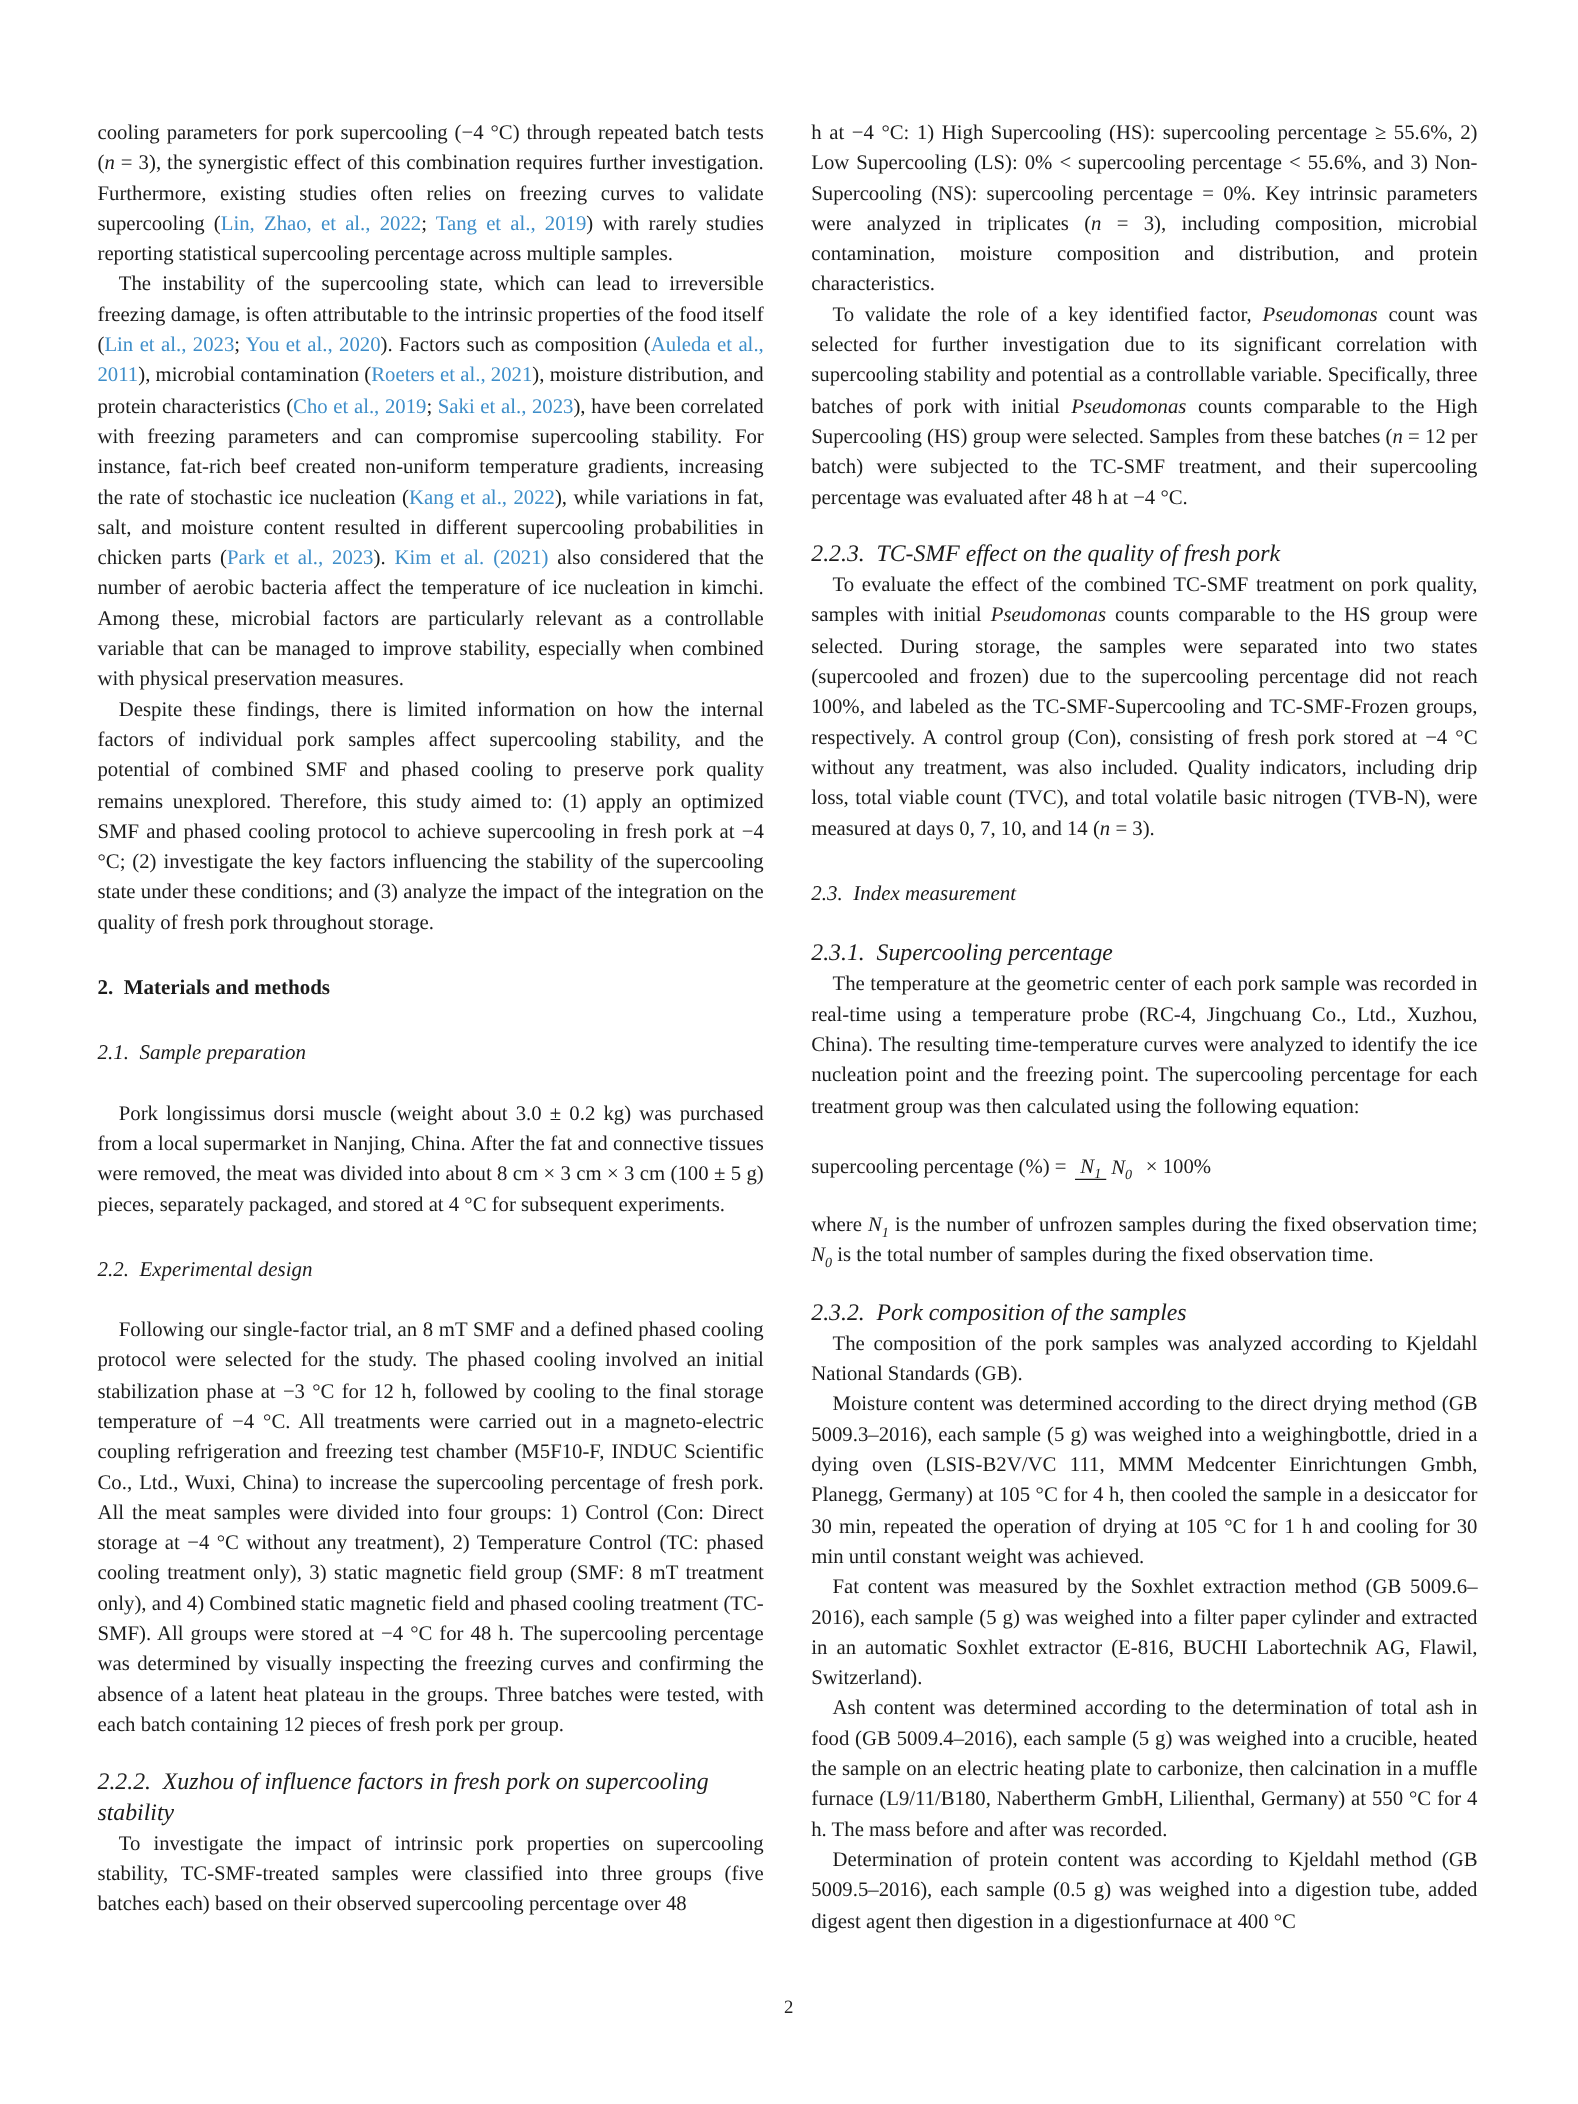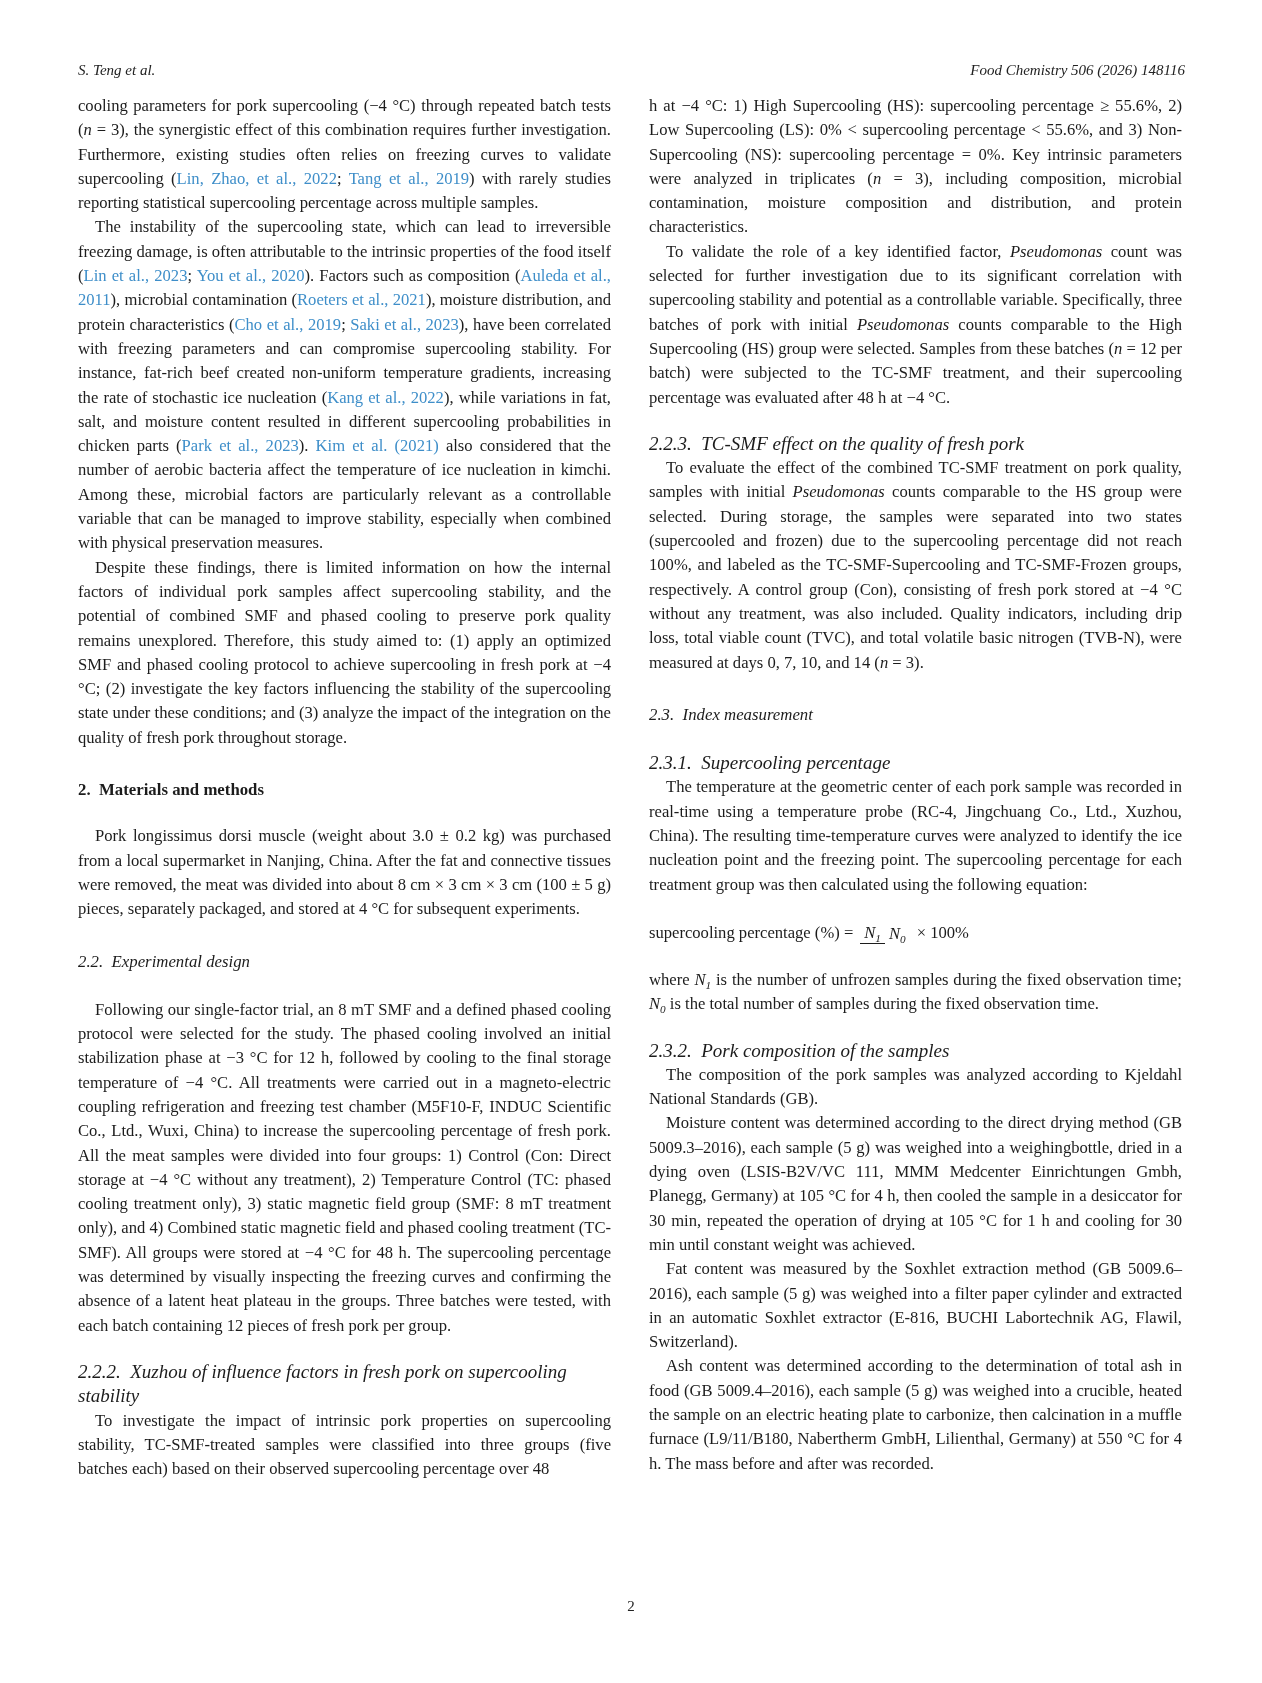--- a/index.html
+++ b/index.html
@@ -44,30 +44,27 @@
   .frac .den{padding:1px 4px 0;}
   .footer{
     position:absolute;top:1598px;left:0;right:0;
     text-align:center;font-size:15px;color:#222;
   }
 </style>
 </head>
 <body>
 
 <div class="page">
-  <div class="header">
-    <span>S. Teng et al.</span>
-    <span>Food Chemistry 506 (2026) 148116</span>
-  </div>
   <div class="columns">
     <div class="col">
         <p class="para"><span>cooling parameters for pork supercooling (−4 °C) through repeated batch tests (</span><span class="it">n</span><span> = 3), the synergistic effect of this combination requires further investigation. Furthermore, existing studies often relies on freezing curves to validate supercooling (</span><span class="cite">Lin, Zhao, et al., 2022</span><span>; </span><span class="cite">Tang et al., 2019</span><span>) with rarely studies reporting statistical supercooling percentage across multiple samples.</span></p>
         <p class="para ind"><span>The instability of the supercooling state, which can lead to irreversible freezing damage, is often attributable to the intrinsic properties of the food itself (</span><span class="cite">Lin et al., 2023</span><span>; </span><span class="cite">You et al., 2020</span><span>). Factors such as composition (</span><span class="cite">Auleda et al., 2011</span><span>), microbial contamination (</span><span class="cite">Roeters et al., 2021</span><span>), moisture distribution, and protein characteristics (</span><span class="cite">Cho et al., 2019</span><span>; </span><span class="cite">Saki et al., 2023</span><span>), have been correlated with freezing parameters and can compromise supercooling stability. For instance, fat-rich beef created non-uniform temperature gradients, increasing the rate of stochastic ice nucleation (</span><span class="cite">Kang et al., 2022</span><span>), while variations in fat, salt, and moisture content resulted in different supercooling probabilities in chicken parts (</span><span class="cite">Park et al., 2023</span><span>). </span><span class="cite">Kim et al. (2021)</span><span> also considered that the number of aerobic bacteria affect the temperature of ice nucleation in kimchi. Among these, microbial factors are particularly relevant as a controllable variable that can be managed to improve stability, especially when combined with physical preservation measures.</span></p>
         <p class="para ind"><span>Despite these findings, there is limited information on how the internal factors of individual pork samples affect supercooling stability, and the potential of combined SMF and phased cooling to preserve pork quality remains unexplored. Therefore, this study aimed to: (1) apply an optimized SMF and phased cooling protocol to achieve supercooling in fresh pork at −4 °C; (2) investigate the key factors influencing the stability of the supercooling state under these conditions; and (3) analyze the impact of the integration on the quality of fresh pork throughout storage.</span></p>
         <div class="h1">2. Materials and methods</div>
+        <div class="h2">2.1. Sample preparation</div>
         <p class="para ind"><span>Pork longissimus dorsi muscle (weight about 3.0 ± 0.2 kg) was purchased from a local supermarket in Nanjing, China. After the fat and connective tissues were removed, the meat was divided into about 8 cm × 3 cm × 3 cm (100 ± 5 g) pieces, separately packaged, and stored at 4 °C for subsequent experiments.</span></p>
         <div class="h2">2.2. Experimental design</div>
         <p class="para ind"><span>Following our single-factor trial, an 8 mT SMF and a defined phased cooling protocol were selected for the study. The phased cooling involved an initial stabilization phase at −3 °C for 12 h, followed by cooling to the final storage temperature of −4 °C. All treatments were carried out in a magneto-electric coupling refrigeration and freezing test chamber (M5F10-F, INDUC Scientific Co., Ltd., Wuxi, China) to increase the supercooling percentage of fresh pork. All the meat samples were divided into four groups: 1) Control (Con: Direct storage at −4 °C without any treatment), 2) Temperature Control (TC: phased cooling treatment only), 3) static magnetic field group (SMF: 8 mT treatment only), and 4) Combined static magnetic field and phased cooling treatment (TC-SMF). All groups were stored at −4 °C for 48 h. The supercooling percentage was determined by visually inspecting the freezing curves and confirming the absence of a latent heat plateau in the groups. Three batches were tested, with each batch containing 12 pieces of fresh pork per group.</span></p>
         <div class="h3">2.2.2. Xuzhou of influence factors in fresh pork on supercooling stability</div>
         <p class="para ind"><span>To investigate the impact of intrinsic pork properties on supercooling stability, TC-SMF-treated samples were classified into three groups (five batches each) based on their observed supercooling percentage over 48</span></p>
       </div>
     <div class="col">
         <p class="para"><span>h at −4 °C: 1) High Supercooling (HS): supercooling percentage ≥ 55.6%, 2) Low Supercooling (LS): 0% &lt; supercooling percentage &lt; 55.6%, and 3) Non-Supercooling (NS): supercooling percentage = 0%. Key intrinsic parameters were analyzed in triplicates (</span><span class="it">n</span><span> = 3), including composition, microbial contamination, moisture composition and distribution, and protein characteristics.</span></p>
         <p class="para ind"><span>To validate the role of a key identified factor, </span><span class="it">Pseudomonas</span><span> count was selected for further investigation due to its significant correlation with supercooling stability and potential as a controllable variable. Specifically, three batches of pork with initial </span><span class="it">Pseudomonas</span><span> counts comparable to the High Supercooling (HS) group were selected. Samples from these batches (</span><span class="it">n</span><span> = 12 per batch) were subjected to the TC-SMF treatment, and their supercooling percentage was evaluated after 48 h at −4 °C.</span></p>
         <div class="h3">2.2.3. TC-SMF effect on the quality of fresh pork</div>
@@ -82,18 +79,19 @@
             <span class="den"><span class="it">N<sub>0</sub></span></span>
           </span>
           <span>× 100%</span>
         </div>
         <p class="para"><span>where </span><span class="it">N<sub>1</sub></span><span> is the number of unfrozen samples during the fixed observation time; </span><span class="it">N<sub>0</sub></span><span> is the total number of samples during the fixed observation time.</span></p>
         <div class="h3">2.3.2. Pork composition of the samples</div>
         <p class="para ind"><span>The composition of the pork samples was analyzed according to Kjeldahl National Standards (GB).</span></p>
         <p class="para ind"><span>Moisture content was determined according to the direct drying method (GB 5009.3–2016), each sample (5 g) was weighed into a weighingbottle, dried in a dying oven (LSIS-B2V/VC 111, MMM Medcenter Einrichtungen Gmbh, Planegg, Germany) at 105 °C for 4 h, then cooled the sample in a desiccator for 30 min, repeated the operation of drying at 105 °C for 1 h and cooling for 30 min until constant weight was achieved.</span></p>
         <p class="para ind"><span>Fat content was measured by the Soxhlet extraction method (GB 5009.6–2016), each sample (5 g) was weighed into a filter paper cylinder and extracted in an automatic Soxhlet extractor (E-816, BUCHI Labortechnik AG, Flawil, Switzerland).</span></p>
         <p class="para ind"><span>Ash content was determined according to the determination of total ash in food (GB 5009.4–2016), each sample (5 g) was weighed into a crucible, heated the sample on an electric heating plate to carbonize, then calcination in a muffle furnace (L9/11/B180, Nabertherm GmbH, Lilienthal, Germany) at 550 °C for 4 h. The mass before and after was recorded.</span></p>
+        <p class="para ind"><span>Determination of protein content was according to Kjeldahl method (GB 5009.5–2016), each sample (0.5 g) was weighed into a digestion tube, added digest agent then digestion in a digestionfurnace at 400 °C</span></p>
       </div>
   </div>
   <div class="footer">
     <span>2</span>
   </div>
 </div>
 
 </body></html>

